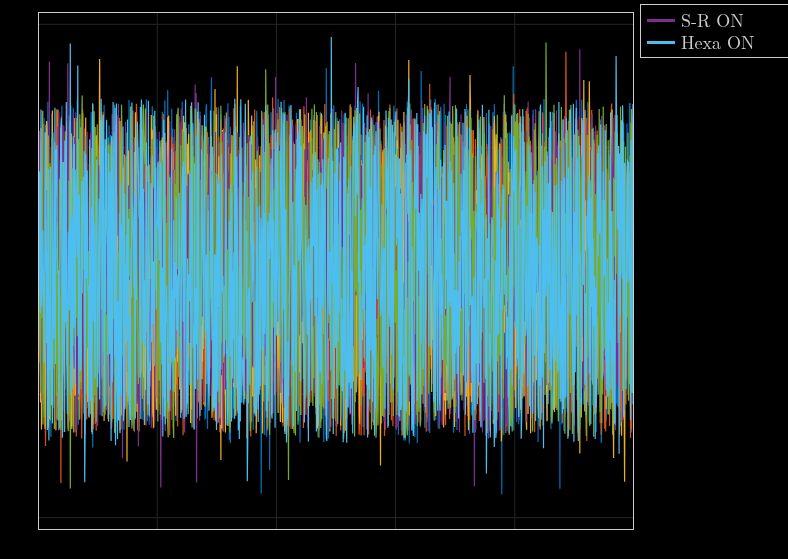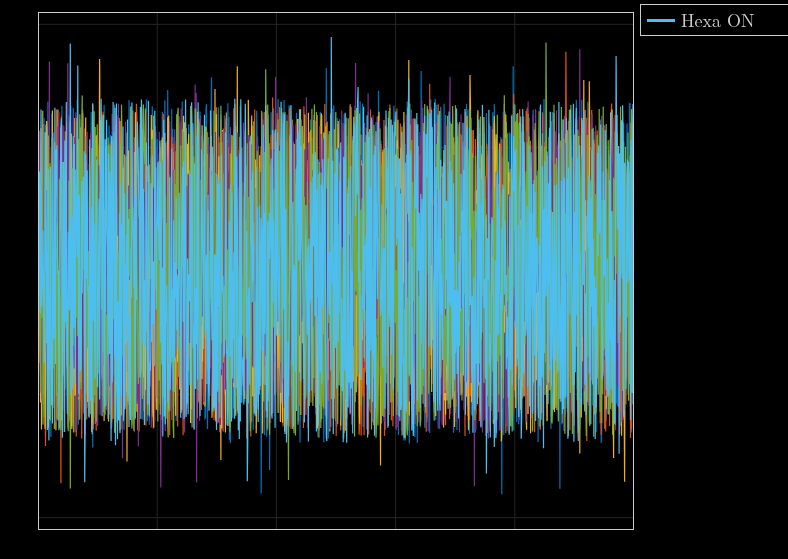--- a/index.html
+++ b/index.html
@@ -36,16 +36,20 @@
         <path d="M0.0 320.5L0.5 132.0L1.0 234.2L1.5 118.7L2.0 211.9L2.5 362.9L3.0 307.3L3.5 240.8L4.0 386.5L4.5 391.9L5.0 98.6L5.5 370.0L6.0 311.3L6.5 310.8L7.0 185.8L7.5 261.4L8.0 265.1L8.5 177.9L8.9 378.1L9.4 262.1L9.9 289.8L10.4 246.2L10.9 204.5L11.4 49.5L11.9 357.2L12.4 357.7L12.9 204.1L13.4 263.6L13.9 128.9L14.4 210.6L14.9 125.2L15.4 133.7L15.9 262.5L16.4 197.0L16.9 286.9L17.4 282.1L17.9 409.8L18.4 264.3L18.9 185.8L19.4 380.6L19.9 114.2L20.4 259.0L20.9 99.8L21.4 308.2L21.9 219.0L22.4 293.3L22.9 370.4L23.4 262.1L23.9 185.8L24.4 112.6L24.9 175.6L25.4 197.5L25.8 113.4L26.3 398.0L26.8 353.2L27.3 223.9L27.8 294.9L28.3 140.3L28.8 179.4L29.3 329.4L29.8 51.3L30.3 151.3L30.8 411.1L31.3 271.7L31.8 215.6L32.3 353.2L32.8 284.1L33.3 279.8L33.8 349.4L34.3 267.6L34.8 322.4L35.3 101.2L35.8 333.9L36.3 356.6L36.8 124.9L37.3 313.3L37.8 100.2L38.3 204.7L38.8 417.8L39.3 391.4L39.8 266.3L40.3 385.1L40.8 377.7L41.3 239.7L41.8 345.5L42.3 235.8L42.7 144.5L43.2 236.3L43.7 190.7L44.2 336.7L44.7 382.8L45.2 118.3L45.7 115.7L46.2 244.7L46.7 195.8L47.2 423.4L47.7 279.2L48.2 227.8L48.7 336.2L49.2 119.8L49.7 193.3L50.2 211.6L50.7 299.1L51.2 358.5L51.7 267.5L52.2 402.2L52.7 122.7L53.2 120.1L53.7 265.1L54.2 386.0L54.7 232.4L55.2 203.1L55.7 160.3L56.2 148.4L56.7 296.7L57.2 214.6L57.7 355.3L58.2 144.6L58.7 412.7L59.2 177.9L59.6 413.8L60.1 372.5L60.6 153.1L61.1 165.0L61.6 214.2L62.1 403.3L62.6 362.4L63.1 235.3L63.6 270.4L64.1 367.2L64.6 209.9L65.1 353.4L65.6 240.1L66.1 292.0L66.6 247.2L67.1 286.7L67.6 180.6L68.1 396.8L68.6 397.4L69.1 133.9L69.6 319.8L70.1 390.1L70.6 367.1L71.1 182.0L71.6 317.3L72.1 374.2L72.6 200.1L73.1 417.1L73.6 296.7L74.1 101.7L74.6 322.5L75.1 340.8L75.6 392.5L76.1 166.0L76.6 102.2L77.0 393.7L77.5 113.0L78.0 239.6L78.5 133.0L79.0 103.6L79.5 125.7L80.0 223.8L80.5 91.8L81.0 277.7L81.5 400.5L82.0 380.1L82.5 316.6L83.0 362.9L83.5 261.2L84.0 178.0L84.5 446.2L85.0 246.8L85.5 396.0L86.0 380.9L86.5 288.6L87.0 210.1L87.5 109.8L88.0 306.6L88.5 214.9L89.0 137.7L89.5 359.7L90.0 185.5L90.5 173.4L91.0 200.4L91.5 268.1L92.0 135.1L92.5 238.4L93.0 131.8L93.5 137.1L93.9 412.9L94.4 213.6L94.9 214.5L95.4 130.4L95.9 357.4L96.4 420.3L96.9 292.6L97.4 399.8L97.9 239.3L98.4 348.4L98.9 391.8L99.4 377.4L99.9 162.2L100.4 434.2L100.9 163.5L101.4 244.8L101.9 402.1L102.4 357.9L102.9 104.4L103.4 132.0L103.9 183.2L104.4 292.9L104.9 185.8L105.4 113.6L105.9 226.7L106.4 180.4L106.9 220.5L107.4 268.9L107.9 155.1L108.4 99.9L108.9 178.6L109.4 242.1L109.9 170.0L110.4 349.0L110.8 334.2L111.3 300.1L111.8 375.1L112.3 293.6L112.8 252.8L113.3 415.7L113.8 241.1L114.3 127.0L114.8 199.0L115.3 308.3L115.8 166.8L116.3 330.4L116.8 409.6L117.3 114.3L117.8 252.8L118.3 135.7L118.8 181.0L119.3 386.5L119.8 193.8L120.3 200.7L120.8 357.4L121.3 119.8L121.8 290.1L122.3 380.4L122.8 475.6L123.3 323.1L123.8 408.1L124.3 305.4L124.8 216.7L125.3 200.6L125.8 230.3L126.3 343.9L126.8 399.5L127.3 419.1L127.7 321.8L128.2 129.3L128.7 148.5L129.2 389.2L129.7 351.7L130.2 393.1L130.7 386.0L131.2 160.0L131.7 109.1L132.2 164.7L132.7 248.5L133.2 331.6L133.7 407.9L134.2 255.3L134.7 179.5L135.2 157.2L135.7 389.8L136.2 373.2L136.7 117.2L137.2 345.4L137.7 342.2L138.2 287.4L138.7 267.8L139.2 144.4L139.7 262.5L140.2 158.7L140.7 229.5L141.2 104.2L141.7 356.7L142.2 360.1L142.7 375.6L143.2 96.5L143.7 214.0L144.2 138.5L144.7 287.0L145.1 408.3L145.6 241.2L146.1 325.9L146.6 420.4L147.1 372.2L147.6 145.9L148.1 331.6L148.6 174.1L149.1 396.4L149.6 329.7L150.1 161.8L150.6 166.9L151.1 228.4L151.6 331.0L152.1 301.4L152.6 263.1L153.1 293.2L153.6 177.3L154.1 111.4L154.6 183.1L155.1 242.0L155.6 415.7L156.1 274.8L156.6 417.5L157.1 72.4L157.6 176.4L158.1 81.0L158.6 470.6L159.1 296.7L159.6 158.1L160.1 192.3L160.6 259.0L161.1 355.2L161.6 409.0L162.0 176.2L162.5 103.6L163.0 312.9L163.5 123.7L164.0 277.3L164.5 304.4L165.0 272.1L165.5 155.2L166.0 390.0L166.5 129.1L167.0 308.1L167.5 278.1L168.0 241.6L168.5 117.4L169.0 265.7L169.5 180.4L170.0 236.4L170.5 131.9L171.0 185.2L171.5 271.8L172.0 325.6L172.5 156.2L173.0 383.7L173.5 355.1L174.0 159.1L174.5 258.7L175.0 212.8L175.5 393.9L176.0 194.3L176.5 372.8L177.0 378.2L177.5 119.9L178.0 179.2L178.5 220.6L178.9 354.3L179.4 411.4L179.9 219.9L180.4 354.8L180.9 337.0L181.4 255.2L181.9 200.4L182.4 413.0L182.9 246.7L183.4 363.3L183.9 158.4L184.4 119.4L184.9 337.3L185.4 419.8L185.9 314.7L186.4 103.6L186.9 158.0L187.4 377.4L187.9 106.5L188.4 256.1L188.9 99.6L189.4 269.2L189.9 129.9L190.4 180.7L190.9 315.0L191.4 161.3L191.9 155.4L192.4 114.9L192.9 270.5L193.4 249.8L193.9 378.4L194.4 364.4L194.9 231.7L195.4 121.9L195.8 370.7L196.3 228.7L196.8 122.4L197.3 113.5L197.8 291.0L198.3 326.0L198.8 317.7L199.3 205.3L199.8 120.5L200.3 175.8L200.8 138.0L201.3 362.0L201.8 182.0L202.3 156.6L202.8 228.8L203.3 364.9L203.8 334.6L204.3 351.0L204.8 362.5L205.3 110.5L205.8 126.4L206.3 183.3L206.8 149.9L207.3 378.5L207.8 227.9L208.3 154.1L208.8 382.8L209.3 160.1L209.8 264.8L210.3 135.1L210.8 123.1L211.3 315.7L211.8 210.6L212.3 411.6L212.8 284.0L213.2 210.6L213.7 132.2L214.2 262.2L214.7 352.9L215.2 355.5L215.7 239.7L216.2 263.2L216.7 303.5L217.2 304.5L217.7 265.4L218.2 176.1L218.7 209.0L219.2 277.2L219.7 124.5L220.2 234.6L220.7 159.6L221.2 318.8L221.7 229.5L222.2 294.1L222.7 160.1L223.2 253.8L223.7 157.1L224.2 100.8L224.7 333.2L225.2 107.4L225.7 224.7L226.2 354.2L226.7 124.7L227.2 343.8L227.7 115.7L228.2 330.9L228.7 419.7L229.2 294.3L229.7 415.6L230.1 208.6L230.6 102.6L231.1 307.6L231.6 220.5L232.1 277.0L232.6 411.3L233.1 137.5L233.6 259.4L234.1 291.4L234.6 154.3L235.1 401.4L235.6 137.1L236.1 270.3L236.6 350.3L237.1 275.8L237.6 64.9L238.1 380.7L238.6 217.0L239.1 258.1L239.6 135.3L240.1 309.5L240.6 266.7L241.1 237.4L241.6 133.6L242.1 251.4L242.6 127.1L243.1 380.7L243.6 309.3L244.1 371.5L244.6 356.6L245.1 123.6L245.6 396.1L246.1 212.7L246.6 124.8L247.0 337.3L247.5 356.9L248.0 282.8L248.5 321.0L249.0 102.6L249.5 225.0L250.0 364.5L250.5 292.0L251.0 300.9L251.5 414.5L252.0 410.3L252.5 258.3L253.0 347.3L253.5 218.3L254.0 114.4L254.5 290.7L255.0 113.4L255.5 356.4L256.0 418.3L256.5 406.3L257.0 200.9L257.5 131.7L258.0 111.3L258.5 156.2L259.0 242.3L259.5 262.6L260.0 225.5L260.5 308.2L261.0 110.4L261.5 323.6L262.0 270.8L262.5 114.6L263.0 132.0L263.5 235.4L263.9 309.6L264.4 257.1L264.9 303.4L265.4 269.1L265.9 406.8L266.4 399.0L266.9 137.4L267.4 216.8L267.9 385.1L268.4 85.2L268.9 331.3L269.4 210.6L269.9 415.9L270.4 200.9L270.9 130.6L271.4 359.2L271.9 213.1L272.4 257.4L272.9 274.5L273.4 207.6L273.9 189.1L274.4 157.9L274.9 350.6L275.4 312.1L275.9 303.9L276.4 172.1L276.9 384.8L277.4 108.7L277.9 177.3L278.4 367.3L278.9 214.8L279.4 150.5L279.9 242.9L280.4 312.0L280.9 309.0L281.3 418.4L281.8 114.1L282.3 389.0L282.8 121.8L283.3 238.7L283.8 349.6L284.3 155.4L284.8 174.7L285.3 134.8L285.8 126.8L286.3 265.9L286.8 370.7L287.3 401.4L287.8 269.2L288.3 141.8L288.8 406.5L289.3 311.0L289.8 228.0L290.3 178.1L290.8 326.4L291.3 229.1L291.8 417.3L292.3 349.3L292.8 241.1L293.3 127.9L293.8 132.3L294.3 96.6L294.8 190.7L295.3 359.7L295.8 168.8L296.3 148.6L296.8 148.4L297.3 129.1L297.8 375.7L298.2 414.4L298.7 167.6L299.2 179.5L299.7 279.6L300.2 135.8L300.7 346.0L301.2 247.7L301.7 178.7L302.2 298.0L302.7 280.1L303.2 407.3L303.7 98.5L304.2 159.2L304.7 290.9L305.2 111.1L305.7 193.7L306.2 272.2L306.7 187.0L307.2 143.9L307.7 314.7L308.2 275.3L308.7 123.8L309.2 323.1L309.7 368.2L310.2 245.6L310.7 302.6L311.2 107.5L311.7 169.3L312.2 402.8L312.7 160.9L313.2 164.6L313.7 412.5L314.2 142.0L314.7 310.5L315.1 334.2L315.6 203.4L316.1 302.3L316.6 384.5L317.1 177.8L317.6 51.1L318.1 283.3L318.6 157.8L319.1 120.6L319.6 207.6L320.1 260.4L320.6 192.4L321.1 251.4L321.6 327.8L322.1 173.8L322.6 142.9L323.1 232.3L323.6 153.3L324.1 182.6L324.6 281.8L325.1 215.7L325.6 356.1L326.1 283.0L326.6 111.1L327.1 297.5L327.6 280.7L328.1 313.1L328.6 417.6L329.1 349.0L329.6 395.7L330.1 81.3L330.6 316.5L331.1 166.3L331.6 399.2L332.1 123.1L332.5 337.4L333.0 139.9L333.5 397.9L334.0 329.2L334.5 347.9L335.0 103.3L335.5 241.1L336.0 407.1L336.5 158.9L337.0 151.3L337.5 121.2L338.0 230.8L338.5 325.2L339.0 104.9L339.5 160.2L340.0 161.5L340.5 226.6L341.0 214.0L341.5 108.8L342.0 354.8L342.5 199.5L343.0 209.5L343.5 164.8L344.0 373.9L344.5 228.2L345.0 290.0L345.5 306.2L346.0 409.4L346.5 407.5L347.0 134.4L347.5 417.8L348.0 200.3L348.5 245.1L349.0 172.8L349.4 234.3L349.9 214.0L350.4 385.6L350.9 232.9L351.4 403.0L351.9 200.4L352.4 244.2L352.9 118.8L353.4 107.7L353.9 330.9L354.4 341.0L354.9 170.8L355.4 369.2L355.9 363.7L356.4 220.0L356.9 175.3L357.4 326.5L357.9 416.1L358.4 416.8L358.9 209.0L359.4 170.8L359.9 414.9L360.4 337.0L360.9 160.3L361.4 316.3L361.9 176.5L362.4 183.4L362.9 206.3L363.4 386.7L363.9 119.2L364.4 421.2L364.9 293.7L365.4 298.4L365.9 325.8L366.3 409.1L366.8 249.9L367.3 183.7L367.8 238.4L368.3 102.4L368.8 199.6L369.3 130.3L369.8 285.2L370.3 271.9L370.8 309.7L371.3 389.6L371.8 231.8L372.3 259.0L372.8 188.6L373.3 98.9L373.8 116.6L374.3 107.1L374.8 218.0L375.3 379.2L375.8 189.1L376.3 230.1L376.8 260.7L377.3 411.9L377.8 176.8L378.3 246.9L378.8 300.3L379.3 170.5L379.8 159.1L380.3 237.2L380.8 410.5L381.3 363.6L381.8 119.9L382.3 186.5L382.8 377.9L383.2 241.7L383.7 87.7L384.2 281.3L384.7 105.0L385.2 179.9L385.7 354.1L386.2 399.3L386.7 371.2L387.2 330.3L387.7 325.6L388.2 121.4L388.7 135.5L389.2 173.3L389.7 300.3L390.2 419.3L390.7 105.4L391.2 240.7L391.7 357.4L392.2 112.6L392.7 142.7L393.2 129.9L393.7 142.3L394.2 253.2L394.7 204.0L395.2 192.7L395.7 285.4L396.2 350.0L396.7 121.6L397.2 272.5L397.7 381.4L398.2 108.0L398.7 177.3L399.2 375.8L399.7 367.7L400.2 170.4L400.6 191.5L401.1 345.3L401.6 416.9L402.1 235.8L402.6 382.2L403.1 165.3L403.6 320.3L404.1 410.9L404.6 413.0L405.1 245.0L405.6 316.8L406.1 263.0L406.6 211.5L407.1 381.0L407.6 110.5L408.1 132.9L408.6 279.0L409.1 325.7L409.6 309.4L410.1 146.2L410.6 189.3L411.1 336.5L411.6 99.9L412.1 64.7L412.6 401.8L413.1 273.6L413.6 151.9L414.1 160.5L414.6 98.0L415.1 209.4L415.6 242.9L416.1 142.9L416.6 379.3L417.1 208.0L417.5 185.2L418.0 409.7L418.5 138.4L419.0 387.6L419.5 110.5L420.0 175.6L420.5 234.8L421.0 372.7L421.5 420.5L422.0 175.5L422.5 340.1L423.0 102.3L423.5 331.4L424.0 207.5L424.5 321.1L425.0 129.6L425.5 304.5L426.0 398.2L426.5 300.3L427.0 110.3L427.5 224.8L428.0 332.8L428.5 370.2L429.0 363.9L429.5 163.4L430.0 280.2L430.5 287.5L431.0 321.3L431.5 142.5L432.0 281.8L432.5 123.7L433.0 370.8L433.5 206.4L434.0 359.2L434.4 244.2L434.9 265.4L435.4 145.8L435.9 214.0L436.4 474.2L436.9 179.2L437.4 371.3L437.9 417.8L438.4 212.9L438.9 311.0L439.4 210.2L439.9 243.1L440.4 205.6L440.9 320.8L441.4 370.0L441.9 363.6L442.4 339.3L442.9 383.4L443.4 414.1L443.9 284.1L444.4 420.6L444.9 366.1L445.4 218.1L445.9 226.7L446.4 217.3L446.9 408.1L447.4 198.4L447.9 316.1L448.4 164.7L448.9 177.0L449.4 380.6L449.9 395.9L450.4 426.6L450.9 261.0L451.3 150.3L451.8 407.8L452.3 373.1L452.8 114.1L453.3 181.4L453.8 240.9L454.3 244.4L454.8 162.1L455.3 137.1L455.8 407.4L456.3 357.6L456.8 213.7L457.3 398.9L457.8 402.4L458.3 159.8L458.8 420.9L459.3 168.7L459.8 130.4L460.3 250.9L460.8 225.5L461.3 418.8L461.8 306.7L462.3 194.9L462.8 378.3L463.3 309.8L463.8 395.8L464.3 218.8L464.8 216.4L465.3 99.7L465.8 275.1L466.3 286.2L466.8 293.2L467.3 126.3L467.8 411.8L468.3 126.7L468.7 265.9L469.2 419.2L469.7 229.3L470.2 222.7L470.7 182.6L471.2 292.8L471.7 197.7L472.2 170.3L472.7 282.7L473.2 197.3L473.7 159.3L474.2 276.3L474.7 289.5L475.2 293.3L475.7 401.2L476.2 204.1L476.7 147.1L477.2 309.1L477.7 265.9L478.2 204.5L478.7 248.8L479.2 353.9L479.7 160.7L480.2 372.2L480.7 179.4L481.2 408.5L481.7 126.5L482.2 207.5L482.7 206.1L483.2 120.8L483.7 179.0L484.2 111.5L484.7 305.1L485.2 209.9L485.6 139.6L486.1 256.0L486.6 309.4L487.1 267.3L487.6 260.7L488.1 409.9L488.6 197.5L489.1 119.6L489.6 365.3L490.1 89.5L490.6 194.5L491.1 105.6L491.6 205.0L492.1 397.2L492.6 238.0L493.1 341.6L493.6 406.3L494.1 132.6L494.6 290.4L495.1 102.6L495.6 270.6L496.1 175.1L496.6 339.9L497.1 204.2L497.6 97.0L498.1 139.2L498.6 281.0L499.1 169.7L499.6 265.9L500.1 279.5L500.6 179.1L501.1 177.6L501.6 272.6L502.1 173.3L502.5 187.4L503.0 222.1L503.5 343.5L504.0 148.7L504.5 119.8L505.0 391.6L505.5 103.4L506.0 251.7L506.5 304.6L507.0 314.4L507.5 151.7L508.0 331.9L508.5 139.2L509.0 373.0L509.5 362.2L510.0 271.0L510.5 205.4L511.0 132.2L511.5 117.1L512.0 353.2L512.5 132.7L513.0 164.6L513.5 147.6L514.0 150.7L514.5 347.3L515.0 111.3L515.5 121.7L516.0 155.9L516.5 219.5L517.0 142.0L517.5 119.5L518.0 300.7L518.5 98.5L519.0 277.3L519.4 133.4L519.9 245.2L520.4 395.9L520.9 179.6L521.4 200.1L521.9 136.0L522.4 323.1L522.9 388.7L523.4 186.2L523.9 202.7L524.4 190.3L524.9 118.3L525.4 204.4L525.9 172.9L526.4 103.8L526.9 404.4L527.4 359.2L527.9 130.9L528.4 270.1L528.9 233.5L529.4 145.3L529.9 217.4L530.4 303.9L530.9 301.1L531.4 105.8L531.9 145.0L532.4 142.6L532.9 401.3L533.4 213.7L533.9 159.4L534.4 290.5L534.9 215.0L535.4 186.5L535.9 189.3L536.4 413.5L536.8 240.1L537.3 106.5L537.8 114.8L538.3 193.6L538.8 259.5L539.3 369.2L539.8 179.7L540.3 162.1L540.8 230.8L541.3 308.9L541.8 37.2L542.3 341.4L542.8 386.0L543.3 146.4L543.8 176.8L544.3 230.2L544.8 120.4L545.3 234.8L545.8 379.5L546.3 303.8L546.8 238.4L547.3 376.3L547.8 329.7L548.3 265.8L548.8 239.4L549.3 113.1L549.8 320.2L550.3 393.5L550.8 176.7L551.3 252.6L551.8 207.8L552.3 351.6L552.8 137.6L553.3 368.4L553.7 104.1L554.2 102.1L554.7 354.5L555.2 351.6L555.7 395.2L556.2 305.7L556.7 319.3L557.2 150.7L557.7 113.6L558.2 260.9L558.7 156.5L559.2 305.2L559.7 172.9L560.2 217.9L560.7 347.3L561.2 342.3L561.7 395.7L562.2 253.8L562.7 132.3L563.2 246.5L563.7 103.7L564.2 266.9L564.7 125.0L565.2 118.1L565.7 314.7L566.2 113.0L566.7 348.0L567.2 300.1L567.7 384.0L568.2 211.0L568.7 201.5L569.2 344.4L569.7 161.0L570.2 335.8L570.6 365.6L571.1 400.1L571.6 171.9L572.1 182.6L572.6 123.4L573.1 139.6L573.6 153.3L574.1 399.1L574.6 199.4L575.1 106.0L575.6 171.6L576.1 178.5L576.6 367.8L577.1 272.6L577.6 418.3L578.1 204.4L578.6 296.1L579.1 373.4L579.6 334.4L580.1 203.2L580.6 368.9L581.1 375.1L581.6 319.4L582.1 220.2L582.6 211.7L583.1 115.3L583.6 163.3L584.1 410.7L584.6 125.0L585.1 386.0L585.6 389.7L586.1 321.8L586.6 219.0L587.1 251.2L587.5 321.1L588.0 270.5L588.5 178.6L589.0 368.8L589.5 358.2L590.0 259.6L590.5 311.0L591.0 268.1L591.5 330.5L592.0 338.1L592.5 293.5L593.0 328.1L593.5 106.2L594.0 127.2L594.5 180.0L595.0 316.8L595.5 182.0L596.0 117.8" stroke="#7e2f8e" fill="none" stroke-width="1.2"></path>
         <path d="M0.0 415.6L0.5 354.8L1.0 299.5L1.5 175.6L2.0 171.8L2.5 380.6L3.0 315.3L3.5 156.3L4.0 306.0L4.5 98.9L5.0 412.5L5.5 318.5L6.0 302.4L6.5 404.9L7.0 288.8L7.5 245.9L8.0 208.6L8.5 266.0L8.9 328.0L9.4 241.1L9.9 204.5L10.4 123.6L10.9 404.0L11.4 188.0L11.9 151.3L12.4 408.6L12.9 341.6L13.4 237.5L13.9 125.7L14.4 204.3L14.9 356.2L15.4 298.8L15.9 261.3L16.4 417.1L16.9 130.3L17.4 347.5L17.9 235.0L18.4 384.0L18.9 217.9L19.4 210.5L19.9 408.5L20.4 330.9L20.9 408.4L21.4 167.6L21.9 265.9L22.4 286.5L22.9 417.8L23.4 359.1L23.9 184.6L24.4 149.9L24.9 223.3L25.4 339.4L25.8 166.4L26.3 240.4L26.8 377.5L27.3 119.2L27.8 224.3L28.3 316.4L28.8 288.5L29.3 348.7L29.8 413.7L30.3 419.2L30.8 168.8L31.3 298.6L31.8 171.1L32.3 476.5L32.8 349.2L33.3 315.8L33.8 317.4L34.3 156.2L34.8 265.7L35.3 333.9L35.8 181.3L36.3 155.6L36.8 303.0L37.3 338.5L37.8 238.9L38.3 305.7L38.8 109.7L39.3 324.2L39.8 272.7L40.3 135.7L40.8 127.1L41.3 407.8L41.8 102.3L42.3 163.8L42.7 115.6L43.2 376.9L43.7 113.8L44.2 83.4L44.7 223.7L45.2 257.8L45.7 178.0L46.2 240.8L46.7 322.8L47.2 200.5L47.7 124.2L48.2 382.2L48.7 245.9L49.2 293.1L49.7 334.2L50.2 261.4L50.7 239.1L51.2 339.0L51.7 350.8L52.2 402.0L52.7 331.3L53.2 185.8L53.7 136.0L54.2 254.6L54.7 92.3L55.2 128.0L55.7 405.7L56.2 99.2L56.7 383.1L57.2 115.1L57.7 260.5L58.2 410.0L58.7 388.5L59.2 112.2L59.6 161.3L60.1 361.4L60.6 331.0L61.1 272.9L61.6 189.5L62.1 169.8L62.6 139.6L63.1 251.4L63.6 297.0L64.1 228.4L64.6 109.1L65.1 339.7L65.6 201.3L66.1 388.6L66.6 197.2L67.1 402.7L67.6 265.2L68.1 393.7L68.6 306.7L69.1 302.4L69.6 343.1L70.1 125.4L70.6 211.9L71.1 132.4L71.6 283.4L72.1 331.3L72.6 134.1L73.1 265.4L73.6 410.3L74.1 145.1L74.6 290.2L75.1 203.9L75.6 306.7L76.1 120.6L76.6 420.8L77.0 262.2L77.5 260.7L78.0 381.3L78.5 302.5L79.0 376.3L79.5 342.1L80.0 257.3L80.5 240.4L81.0 401.7L81.5 129.3L82.0 418.8L82.5 197.2L83.0 222.8L83.5 92.4L84.0 123.0L84.5 243.5L85.0 344.6L85.5 271.7L86.0 311.3L86.5 315.8L87.0 282.9L87.5 277.0L88.0 144.4L88.5 289.2L89.0 120.5L89.5 272.3L90.0 392.4L90.5 365.0L91.0 197.1L91.5 262.4L92.0 263.4L92.5 94.5L93.0 275.3L93.5 365.0L93.9 416.4L94.4 402.4L94.9 195.2L95.4 390.1L95.9 418.7L96.4 220.2L96.9 340.1L97.4 406.1L97.9 375.4L98.4 144.7L98.9 236.5L99.4 277.6L99.9 357.4L100.4 372.1L100.9 320.0L101.4 188.7L101.9 311.4L102.4 288.3L102.9 157.2L103.4 139.6L103.9 117.3L104.4 387.0L104.9 170.2L105.4 92.5L105.9 127.0L106.4 140.5L106.9 151.9L107.4 96.4L107.9 173.4L108.4 211.3L108.9 277.8L109.4 392.0L109.9 403.1L110.4 281.6L110.8 250.0L111.3 152.5L111.8 243.0L112.3 215.8L112.8 267.0L113.3 229.5L113.8 197.8L114.3 196.4L114.8 126.5L115.3 175.7L115.8 103.4L116.3 167.9L116.8 152.2L117.3 277.2L117.8 212.0L118.3 265.5L118.8 255.5L119.3 211.8L119.8 409.6L120.3 217.5L120.8 149.3L121.3 368.4L121.8 252.6L122.3 402.8L122.8 379.9L123.3 128.0L123.8 157.0L124.3 204.9L124.8 151.3L125.3 147.5L125.8 385.7L126.3 369.7L126.8 328.2L127.3 263.1L127.7 183.5L128.2 310.8L128.7 211.1L129.2 390.6L129.7 412.3L130.2 425.4L130.7 162.2L131.2 399.6L131.7 296.4L132.2 364.3L132.7 352.0L133.2 301.1L133.7 350.7L134.2 299.4L134.7 323.4L135.2 414.5L135.7 425.9L136.2 157.6L136.7 379.9L137.2 172.2L137.7 247.4L138.2 176.6L138.7 102.2L139.2 257.3L139.7 101.2L140.2 95.8L140.7 364.8L141.2 359.7L141.7 324.6L142.2 341.4L142.7 133.3L143.2 265.6L143.7 273.7L144.2 169.4L144.7 116.9L145.1 254.9L145.6 119.9L146.1 150.1L146.6 194.1L147.1 136.7L147.6 110.3L148.1 269.3L148.6 339.9L149.1 275.7L149.6 310.5L150.1 358.1L150.6 357.8L151.1 249.4L151.6 158.2L152.1 165.3L152.6 93.9L153.1 169.0L153.6 176.6L154.1 415.5L154.6 133.6L155.1 300.5L155.6 144.4L156.1 156.3L156.6 296.7L157.1 331.2L157.6 96.3L158.1 122.9L158.6 291.4L159.1 290.6L159.6 128.2L160.1 378.4L160.6 180.7L161.1 110.2L161.6 350.0L162.0 282.0L162.5 324.0L163.0 167.6L163.5 312.7L164.0 113.1L164.5 123.4L165.0 132.5L165.5 261.4L166.0 326.2L166.5 271.9L167.0 140.9L167.5 185.3L168.0 114.3L168.5 116.3L169.0 269.4L169.5 357.0L170.0 312.0L170.5 198.7L171.0 325.5L171.5 341.6L172.0 239.3L172.5 248.1L173.0 287.0L173.5 164.2L174.0 227.6L174.5 338.2L175.0 385.2L175.5 283.9L176.0 98.8L176.5 179.5L177.0 160.8L177.5 371.1L178.0 307.3L178.5 234.4L178.9 182.6L179.4 245.6L179.9 377.6L180.4 297.0L180.9 390.3L181.4 289.7L181.9 339.5L182.4 230.5L182.9 93.8L183.4 331.3L183.9 130.1L184.4 182.3L184.9 300.2L185.4 350.6L185.9 316.5L186.4 273.5L186.9 316.1L187.4 327.9L187.9 113.8L188.4 100.7L188.9 368.3L189.4 237.2L189.9 414.1L190.4 396.6L190.9 176.7L191.4 187.4L191.9 420.4L192.4 141.6L192.9 191.4L193.4 374.3L193.9 298.9L194.4 195.1L194.9 123.9L195.4 173.3L195.8 118.9L196.3 365.2L196.8 141.7L197.3 397.6L197.8 114.6L198.3 314.6L198.8 364.6L199.3 336.3L199.8 254.3L200.3 278.4L200.8 339.6L201.3 306.4L201.8 124.8L202.3 250.3L202.8 172.5L203.3 325.9L203.8 136.0L204.3 323.4L204.8 296.9L205.3 275.7L205.8 357.0L206.3 170.2L206.8 215.2L207.3 208.0L207.8 336.6L208.3 347.2L208.8 238.3L209.3 131.3L209.8 246.1L210.3 391.6L210.8 184.9L211.3 276.3L211.8 322.3L212.3 419.2L212.8 408.7L213.2 168.0L213.7 290.7L214.2 185.7L214.7 119.6L215.2 192.2L215.7 109.2L216.2 307.2L216.7 382.1L217.2 289.6L217.7 354.9L218.2 272.8L218.7 381.9L219.2 138.7L219.7 242.6L220.2 294.6L220.7 381.9L221.2 156.0L221.7 318.1L222.2 284.9L222.7 296.0L223.2 295.6L223.7 98.7L224.2 321.6L224.7 254.0L225.2 336.1L225.7 389.6L226.2 255.0L226.7 140.1L227.2 315.7L227.7 57.2L228.2 116.3L228.7 106.4L229.2 416.7L229.7 92.5L230.1 118.5L230.6 142.4L231.1 239.6L231.6 423.0L232.1 338.2L232.6 281.6L233.1 199.4L233.6 400.9L234.1 341.0L234.6 156.4L235.1 286.5L235.6 315.5L236.1 177.3L236.6 341.9L237.1 139.8L237.6 276.6L238.1 130.4L238.6 316.1L239.1 209.4L239.6 177.2L240.1 107.2L240.6 257.3L241.1 215.4L241.6 138.8L242.1 350.7L242.6 304.4L243.1 268.5L243.6 96.0L244.1 118.7L244.6 299.1L245.1 293.2L245.6 199.8L246.1 366.3L246.6 346.4L247.0 100.0L247.5 360.9L248.0 370.1L248.5 179.8L249.0 108.7L249.5 275.5L250.0 369.3L250.5 467.9L251.0 267.8L251.5 159.8L252.0 206.5L252.5 251.7L253.0 268.0L253.5 352.4L254.0 387.1L254.5 417.0L255.0 278.0L255.5 253.5L256.0 421.3L256.5 132.1L257.0 312.6L257.5 423.4L258.0 171.2L258.5 220.4L259.0 153.0L259.5 179.6L260.0 412.8L260.5 307.5L261.0 252.9L261.5 112.9L262.0 209.1L262.5 403.0L263.0 107.5L263.5 220.7L263.9 133.2L264.4 113.9L264.9 124.0L265.4 366.9L265.9 270.7L266.4 185.1L266.9 284.7L267.4 386.8L267.9 381.1L268.4 328.3L268.9 298.3L269.4 170.1L269.9 207.0L270.4 385.5L270.9 233.0L271.4 394.0L271.9 264.4L272.4 128.8L272.9 291.1L273.4 216.1L273.9 96.8L274.4 381.4L274.9 393.9L275.4 314.3L275.9 366.0L276.4 92.6L276.9 249.1L277.4 202.1L277.9 393.0L278.4 99.9L278.9 236.2L279.4 219.7L279.9 207.1L280.4 162.3L280.9 425.8L281.3 150.0L281.8 392.8L282.3 332.5L282.8 415.9L283.3 160.7L283.8 406.9L284.3 296.1L284.8 322.4L285.3 385.2L285.8 396.6L286.3 366.3L286.8 238.6L287.3 145.5L287.8 145.2L288.3 110.9L288.8 176.4L289.3 174.2L289.8 177.6L290.3 310.9L290.8 155.1L291.3 119.1L291.8 328.6L292.3 203.6L292.8 101.3L293.3 387.1L293.8 135.3L294.3 406.4L294.8 230.6L295.3 277.9L295.8 382.8L296.3 117.3L296.8 234.4L297.3 121.8L297.8 100.1L298.2 332.1L298.7 291.3L299.2 377.6L299.7 411.9L300.2 332.8L300.7 211.8L301.2 373.6L301.7 150.8L302.2 191.3L302.7 407.1L303.2 383.1L303.7 338.6L304.2 235.2L304.7 321.8L305.2 323.6L305.7 426.5L306.2 155.2L306.7 366.8L307.2 112.4L307.7 386.9L308.2 105.6L308.7 310.0L309.2 337.4L309.7 266.4L310.2 106.2L310.7 161.0L311.2 221.9L311.7 222.3L312.2 93.8L312.7 196.9L313.2 266.4L313.7 369.7L314.2 288.4L314.7 128.3L315.1 172.2L315.6 104.8L316.1 197.0L316.6 424.6L317.1 98.2L317.6 258.4L318.1 279.6L318.6 96.1L319.1 220.7L319.6 364.6L320.1 239.4L320.6 326.0L321.1 270.7L321.6 101.5L322.1 312.4L322.6 197.9L323.1 393.6L323.6 207.7L324.1 186.2L324.6 285.1L325.1 309.4L325.6 191.1L326.1 247.3L326.6 349.5L327.1 129.9L327.6 210.1L328.1 123.0L328.6 205.5L329.1 148.4L329.6 417.7L330.1 222.0L330.6 395.6L331.1 272.8L331.6 116.9L332.1 234.4L332.5 328.9L333.0 109.2L333.5 417.5L334.0 295.2L334.5 256.6L335.0 365.5L335.5 330.5L336.0 112.7L336.5 374.9L337.0 209.3L337.5 389.5L338.0 425.8L338.5 410.6L339.0 307.1L339.5 380.3L340.0 413.6L340.5 359.1L341.0 140.4L341.5 236.6L342.0 116.5L342.5 363.3L343.0 331.9L343.5 411.4L344.0 152.1L344.5 404.0L345.0 254.8L345.5 382.7L346.0 405.1L346.5 136.3L347.0 317.5L347.5 324.8L348.0 371.3L348.5 215.3L349.0 201.8L349.4 242.5L349.9 154.0L350.4 413.9L350.9 99.2L351.4 259.4L351.9 95.8L352.4 234.8L352.9 248.9L353.4 380.7L353.9 390.2L354.4 341.6L354.9 119.9L355.4 403.9L355.9 336.7L356.4 109.7L356.9 254.7L357.4 310.9L357.9 258.5L358.4 356.7L358.9 403.0L359.4 136.7L359.9 380.1L360.4 181.4L360.9 318.1L361.4 319.5L361.9 355.1L362.4 322.4L362.9 195.8L363.4 185.5L363.9 114.6L364.4 290.6L364.9 422.8L365.4 270.4L365.9 359.0L366.3 344.9L366.8 296.7L367.3 426.2L367.8 345.7L368.3 259.2L368.8 415.7L369.3 423.4L369.8 352.1L370.3 250.0L370.8 350.6L371.3 364.5L371.8 91.4L372.3 372.6L372.8 321.5L373.3 238.0L373.8 127.9L374.3 400.2L374.8 169.9L375.3 289.6L375.8 250.9L376.3 184.7L376.8 322.1L377.3 198.7L377.8 176.6L378.3 164.6L378.8 384.4L379.3 414.3L379.8 229.2L380.3 342.1L380.8 399.7L381.3 283.4L381.8 322.6L382.3 413.6L382.8 407.3L383.2 351.0L383.7 264.5L384.2 382.2L384.7 315.9L385.2 110.9L385.7 373.9L386.2 311.0L386.7 92.0L387.2 264.5L387.7 400.8L388.2 222.4L388.7 262.1L389.2 93.7L389.7 101.8L390.2 144.8L390.7 381.8L391.2 348.5L391.7 131.1L392.2 306.2L392.7 167.1L393.2 242.9L393.7 225.8L394.2 131.9L394.7 269.6L395.2 300.6L395.7 389.9L396.2 408.8L396.7 347.1L397.2 315.2L397.7 380.1L398.2 229.1L398.7 132.0L399.2 140.9L399.7 176.9L400.2 118.8L400.6 143.4L401.1 294.8L401.6 99.0L402.1 280.7L402.6 366.0L403.1 357.8L403.6 226.6L404.1 327.0L404.6 249.1L405.1 205.2L405.6 137.9L406.1 164.2L406.6 362.2L407.1 378.4L407.6 303.5L408.1 354.2L408.6 340.0L409.1 255.2L409.6 103.8L410.1 273.6L410.6 160.5L411.1 391.8L411.6 187.4L412.1 110.3L412.6 395.8L413.1 315.6L413.6 111.7L414.1 323.3L414.6 94.1L415.1 154.6L415.6 323.5L416.1 241.6L416.6 343.3L417.1 400.8L417.5 93.2L418.0 166.5L418.5 97.7L419.0 143.5L419.5 124.2L420.0 264.2L420.5 371.2L421.0 144.9L421.5 110.1L422.0 277.3L422.5 357.1L423.0 360.7L423.5 296.0L424.0 388.6L424.5 237.8L425.0 290.3L425.5 334.5L426.0 219.9L426.5 282.0L427.0 145.1L427.5 135.2L428.0 324.4L428.5 257.1L429.0 150.7L429.5 355.9L430.0 137.4L430.5 162.4L431.0 331.5L431.5 190.5L432.0 97.8L432.5 270.5L433.0 106.1L433.5 167.3L434.0 227.6L434.4 141.2L434.9 378.6L435.4 229.5L435.9 198.8L436.4 297.8L436.9 408.0L437.4 143.9L437.9 218.9L438.4 193.3L438.9 192.9L439.4 223.5L439.9 385.6L440.4 180.0L440.9 319.1L441.4 351.5L441.9 188.0L442.4 104.5L442.9 275.6L443.4 327.2L443.9 167.4L444.4 229.4L444.9 273.5L445.4 189.7L445.9 370.9L446.4 121.5L446.9 191.7L447.4 186.4L447.9 292.5L448.4 202.6L448.9 346.2L449.4 384.0L449.9 303.7L450.4 260.2L450.9 394.5L451.3 259.1L451.8 211.6L452.3 285.6L452.8 399.0L453.3 280.9L453.8 311.2L454.3 284.4L454.8 359.5L455.3 117.2L455.8 237.4L456.3 401.9L456.8 228.4L457.3 175.5L457.8 311.2L458.3 356.1L458.8 408.2L459.3 102.7L459.8 349.3L460.3 191.9L460.8 382.4L461.3 283.8L461.8 297.5L462.3 343.3L462.8 177.8L463.3 300.3L463.8 340.4L464.3 333.1L464.8 295.0L465.3 386.5L465.8 150.9L466.3 83.2L466.8 181.4L467.3 299.7L467.8 171.6L468.3 110.0L468.7 143.3L469.2 121.3L469.7 289.6L470.2 254.7L470.7 259.9L471.2 423.1L471.7 384.5L472.2 157.0L472.7 414.1L473.2 303.5L473.7 339.5L474.2 419.4L474.7 394.3L475.2 154.2L475.7 275.3L476.2 91.7L476.7 218.5L477.2 113.5L477.7 109.4L478.2 313.0L478.7 102.1L479.2 343.6L479.7 100.9L480.2 384.7L480.7 405.1L481.2 112.1L481.7 367.1L482.2 365.1L482.7 216.0L483.2 376.3L483.7 380.2L484.2 119.6L484.7 276.0L485.2 139.0L485.6 119.2L486.1 195.4L486.6 179.4L487.1 332.0L487.6 195.5L488.1 159.4L488.6 249.3L489.1 130.6L489.6 279.7L490.1 101.8L490.6 373.6L491.1 124.4L491.6 190.9L492.1 273.9L492.6 161.1L493.1 266.7L493.6 294.7L494.1 201.2L494.6 419.6L495.1 319.9L495.6 202.7L496.1 292.6L496.6 250.8L497.1 111.0L497.6 134.2L498.1 240.5L498.6 163.4L499.1 270.8L499.6 245.3L500.1 252.1L500.6 133.4L501.1 99.3L501.6 271.0L502.1 414.5L502.5 326.1L503.0 275.4L503.5 154.4L504.0 206.6L504.5 121.1L505.0 345.1L505.5 317.9L506.0 170.7L506.5 134.6L507.0 382.7L507.5 237.3L508.0 30.5L508.5 114.7L509.0 348.7L509.5 369.0L510.0 319.6L510.5 203.5L511.0 245.2L511.5 283.1L512.0 321.6L512.5 322.8L513.0 206.2L513.5 409.0L514.0 411.4L514.5 399.4L515.0 358.8L515.5 247.5L516.0 92.7L516.5 324.3L517.0 152.3L517.5 390.0L518.0 395.9L518.5 145.7L519.0 161.1L519.4 185.6L519.9 385.6L520.4 409.4L520.9 175.9L521.4 250.8L521.9 358.3L522.4 297.1L522.9 293.4L523.4 95.0L523.9 320.8L524.4 273.0L524.9 307.6L525.4 252.5L525.9 126.6L526.4 180.2L526.9 421.8L527.4 201.2L527.9 260.8L528.4 168.1L528.9 263.0L529.4 118.3L529.9 257.0L530.4 423.9L530.9 222.6L531.4 97.8L531.9 111.7L532.4 381.1L532.9 93.1L533.4 187.3L533.9 335.8L534.4 422.1L534.9 367.5L535.4 234.8L535.9 308.7L536.4 372.9L536.8 162.8L537.3 218.8L537.8 300.1L538.3 158.3L538.8 154.7L539.3 388.5L539.8 117.8L540.3 267.0L540.8 123.9L541.3 210.4L541.8 416.9L542.3 352.0L542.8 171.6L543.3 143.7L543.8 298.6L544.3 325.2L544.8 236.2L545.3 209.2L545.8 255.6L546.3 257.3L546.8 260.8L547.3 381.8L547.8 399.5L548.3 424.1L548.8 339.3L549.3 123.0L549.8 344.8L550.3 158.2L550.8 170.3L551.3 409.0L551.8 414.1L552.3 201.4L552.8 168.0L553.3 202.6L553.7 138.0L554.2 172.9L554.7 203.3L555.2 115.8L555.7 424.7L556.2 208.9L556.7 337.3L557.2 182.1L557.7 341.0L558.2 401.2L558.7 191.2L559.2 123.1L559.7 246.1L560.2 382.4L560.7 308.8L561.2 97.0L561.7 207.8L562.2 400.0L562.7 142.9L563.2 252.6L563.7 410.9L564.2 188.3L564.7 382.1L565.2 94.6L565.7 202.4L566.2 336.4L566.7 224.4L567.2 343.7L567.7 135.4L568.2 111.9L568.7 332.8L569.2 246.5L569.7 301.3L570.2 128.3L570.6 402.4L571.1 400.7L571.6 318.6L572.1 127.3L572.6 397.0L573.1 358.7L573.6 307.6L574.1 262.1L574.6 422.7L575.1 404.0L575.6 165.8L576.1 179.5L576.6 244.6L577.1 119.4L577.6 165.5L578.1 261.8L578.6 125.4L579.1 121.4L579.6 187.3L580.1 331.0L580.6 300.0L581.1 251.3L581.6 275.2L582.1 178.0L582.6 94.6L583.1 261.1L583.6 164.3L584.1 237.8L584.6 379.0L585.1 310.8L585.6 129.4L586.1 399.1L586.6 295.4L587.1 270.6L587.5 134.7L588.0 302.4L588.5 339.4L589.0 176.3L589.5 305.6L590.0 120.5L590.5 388.7L591.0 160.4L591.5 371.9L592.0 143.4L592.5 394.6L593.0 194.8L593.5 97.1L594.0 175.4L594.5 381.0L595.0 315.4L595.5 357.5L596.0 419.7" stroke="#77ac30" fill="none" stroke-width="1.2"></path>
         <path d="M0.0 427.5L0.5 324.6L1.0 172.4L1.5 159.6L2.0 268.1L2.5 301.2L3.0 97.4L3.5 294.1L4.0 280.8L4.5 272.5L5.0 218.2L5.5 269.6L6.0 351.3L6.5 349.0L7.0 120.3L7.5 259.3L8.0 112.7L8.5 331.2L8.9 240.1L9.4 418.1L9.9 197.3L10.4 157.0L10.9 428.6L11.4 282.3L11.9 357.6L12.4 154.9L12.9 221.2L13.4 393.2L13.9 329.4L14.4 411.6L14.9 120.4L15.4 273.5L15.9 327.3L16.4 291.1L16.9 95.8L17.4 352.1L17.9 137.6L18.4 177.2L18.9 133.3L19.4 243.0L19.9 261.4L20.4 258.5L20.9 418.2L21.4 281.8L21.9 273.9L22.4 155.7L22.9 115.1L23.4 106.2L23.9 269.4L24.4 425.8L24.9 269.6L25.4 150.0L25.8 213.7L26.3 419.9L26.8 128.6L27.3 180.0L27.8 309.8L28.3 89.9L28.8 344.0L29.3 401.7L29.8 306.5L30.3 219.7L30.8 285.1L31.3 298.1L31.8 167.6L32.3 31.6L32.8 383.3L33.3 372.4L33.8 204.4L34.3 376.8L34.8 307.4L35.3 124.3L35.8 315.8L36.3 131.9L36.8 220.9L37.3 371.5L37.8 157.4L38.3 201.4L38.8 218.9L39.3 245.0L39.8 53.5L40.3 280.2L40.8 382.2L41.3 182.4L41.8 230.4L42.3 359.0L42.7 357.2L43.2 345.6L43.7 169.0L44.2 281.6L44.7 234.6L45.2 164.7L45.7 206.6L46.2 139.2L46.7 470.3L47.2 409.3L47.7 142.3L48.2 179.0L48.7 266.6L49.2 158.6L49.7 279.2L50.2 273.9L50.7 403.6L51.2 405.5L51.7 127.2L52.2 174.4L52.7 388.9L53.2 378.9L53.7 195.1L54.2 422.3L54.7 91.2L55.2 142.3L55.7 309.2L56.2 211.3L56.7 321.0L57.2 366.5L57.7 222.7L58.2 170.5L58.7 147.4L59.2 354.3L59.6 375.3L60.1 291.3L60.6 238.1L61.1 186.8L61.6 387.4L62.1 250.8L62.6 133.3L63.1 86.7L63.6 122.4L64.1 404.2L64.6 161.0L65.1 104.1L65.6 209.4L66.1 337.6L66.6 394.8L67.1 127.3L67.6 299.7L68.1 162.4L68.6 107.8L69.1 215.6L69.6 236.8L70.1 406.9L70.6 141.6L71.1 222.1L71.6 342.1L72.1 159.4L72.6 244.4L73.1 428.9L73.6 124.2L74.1 369.8L74.6 360.9L75.1 90.0L75.6 248.0L76.1 222.7L76.6 345.2L77.0 95.8L77.5 433.3L78.0 170.2L78.5 91.4L79.0 385.3L79.5 427.2L80.0 289.4L80.5 407.4L81.0 407.9L81.5 201.6L82.0 421.2L82.5 170.9L83.0 260.5L83.5 383.8L84.0 212.4L84.5 229.2L85.0 114.4L85.5 409.0L86.0 397.7L86.5 181.3L87.0 397.2L87.5 253.1L88.0 311.2L88.5 223.0L89.0 330.2L89.5 107.6L90.0 384.2L90.5 206.8L91.0 414.9L91.5 379.2L92.0 304.8L92.5 408.1L93.0 236.2L93.5 286.0L93.9 90.4L94.4 196.5L94.9 215.7L95.4 231.4L95.9 276.3L96.4 139.9L96.9 407.5L97.4 356.8L97.9 183.0L98.4 288.0L98.9 136.1L99.4 109.7L99.9 133.0L100.4 160.3L100.9 202.5L101.4 207.0L101.9 365.5L102.4 95.1L102.9 406.9L103.4 87.4L103.9 102.8L104.4 158.3L104.9 330.5L105.4 176.8L105.9 219.7L106.4 413.0L106.9 268.3L107.4 334.2L107.9 194.9L108.4 130.5L108.9 240.9L109.4 346.8L109.9 392.5L110.4 88.8L110.8 193.4L111.3 404.6L111.8 350.8L112.3 359.0L112.8 345.7L113.3 171.3L113.8 330.1L114.3 143.5L114.8 312.0L115.3 251.9L115.8 249.6L116.3 353.9L116.8 98.8L117.3 183.8L117.8 155.4L118.3 297.6L118.8 217.0L119.3 206.9L119.8 150.4L120.3 213.2L120.8 219.2L121.3 247.9L121.8 128.7L122.3 330.6L122.8 150.8L123.3 265.4L123.8 352.4L124.3 255.6L124.8 424.6L125.3 227.2L125.8 107.8L126.3 404.5L126.8 121.1L127.3 412.2L127.7 310.1L128.2 308.9L128.7 273.2L129.2 308.7L129.7 390.0L130.2 352.3L130.7 396.7L131.2 254.0L131.7 165.3L132.2 378.0L132.7 350.7L133.2 290.3L133.7 136.6L134.2 346.1L134.7 277.7L135.2 379.2L135.7 208.2L136.2 279.2L136.7 349.4L137.2 250.4L137.7 286.2L138.2 185.7L138.7 318.2L139.2 264.3L139.7 337.2L140.2 308.2L140.7 255.5L141.2 180.7L141.7 252.9L142.2 312.5L142.7 405.8L143.2 324.2L143.7 210.6L144.2 183.4L144.7 154.7L145.1 309.8L145.6 149.3L146.1 406.8L146.6 257.6L147.1 164.5L147.6 87.5L148.1 405.0L148.6 383.1L149.1 391.4L149.6 246.6L150.1 402.2L150.6 262.2L151.1 285.7L151.6 289.2L152.1 161.8L152.6 297.1L153.1 372.9L153.6 90.2L154.1 118.5L154.6 249.5L155.1 335.8L155.6 313.5L156.1 417.4L156.6 151.5L157.1 374.0L157.6 377.0L158.1 276.5L158.6 332.2L159.1 124.0L159.6 367.6L160.1 90.2L160.6 213.8L161.1 320.1L161.6 344.1L162.0 403.9L162.5 366.4L163.0 290.4L163.5 137.4L164.0 175.5L164.5 225.4L165.0 265.5L165.5 336.9L166.0 195.6L166.5 102.8L167.0 212.0L167.5 320.4L168.0 270.7L168.5 242.8L169.0 372.1L169.5 233.9L170.0 182.5L170.5 373.3L171.0 398.7L171.5 359.3L172.0 280.7L172.5 98.5L173.0 197.2L173.5 288.3L174.0 328.3L174.5 134.7L175.0 399.4L175.5 319.4L176.0 395.8L176.5 242.3L177.0 398.6L177.5 242.9L178.0 353.9L178.5 418.1L178.9 162.1L179.4 349.5L179.9 379.8L180.4 165.9L180.9 295.3L181.4 172.2L181.9 406.0L182.4 335.9L182.9 357.5L183.4 142.2L183.9 238.8L184.4 280.6L184.9 263.9L185.4 287.8L185.9 344.9L186.4 341.3L186.9 285.4L187.4 120.6L187.9 200.0L188.4 342.0L188.9 335.2L189.4 399.1L189.9 413.8L190.4 306.8L190.9 270.5L191.4 208.7L191.9 344.6L192.4 291.3L192.9 172.5L193.4 409.4L193.9 181.1L194.4 366.4L194.9 259.4L195.4 327.1L195.8 240.6L196.3 406.7L196.8 86.7L197.3 122.0L197.8 245.2L198.3 375.9L198.8 144.4L199.3 199.4L199.8 303.0L200.3 418.3L200.8 323.3L201.3 427.1L201.8 141.5L202.3 409.4L202.8 87.3L203.3 193.6L203.8 390.8L204.3 350.0L204.8 350.5L205.3 344.8L205.8 392.4L206.3 219.3L206.8 152.5L207.3 91.7L207.8 130.3L208.3 325.3L208.8 219.0L209.3 469.3L209.8 424.1L210.3 285.1L210.8 277.4L211.3 275.6L211.8 372.7L212.3 195.0L212.8 123.7L213.2 220.1L213.7 241.3L214.2 290.0L214.7 159.8L215.2 268.9L215.7 231.8L216.2 393.3L216.7 395.0L217.2 402.8L217.7 401.9L218.2 154.8L218.7 396.9L219.2 291.5L219.7 195.0L220.2 410.1L220.7 365.4L221.2 382.4L221.7 193.2L222.2 374.1L222.7 283.9L223.2 206.0L223.7 222.5L224.2 338.1L224.7 259.4L225.2 112.8L225.7 372.3L226.2 201.3L226.7 321.7L227.2 225.4L227.7 93.2L228.2 398.8L228.7 374.1L229.2 405.8L229.7 209.5L230.1 389.3L230.6 295.7L231.1 200.7L231.6 247.0L232.1 230.8L232.6 193.9L233.1 146.5L233.6 402.2L234.1 406.5L234.6 118.0L235.1 290.3L235.6 208.6L236.1 249.3L236.6 268.8L237.1 415.8L237.6 117.3L238.1 141.9L238.6 323.6L239.1 247.5L239.6 120.2L240.1 243.3L240.6 293.1L241.1 324.6L241.6 251.1L242.1 228.8L242.6 149.2L243.1 89.7L243.6 202.1L244.1 390.0L244.6 292.7L245.1 100.6L245.6 126.6L246.1 296.3L246.6 102.1L247.0 421.9L247.5 212.7L248.0 197.0L248.5 430.6L249.0 375.8L249.5 407.1L250.0 329.6L250.5 384.4L251.0 343.7L251.5 290.6L252.0 207.7L252.5 122.2L253.0 93.0L253.5 139.8L254.0 302.7L254.5 353.3L255.0 189.8L255.5 414.7L256.0 252.8L256.5 258.5L257.0 282.6L257.5 359.8L258.0 156.7L258.5 399.0L259.0 127.1L259.5 210.5L260.0 119.8L260.5 248.8L261.0 243.1L261.5 97.3L262.0 124.0L262.5 369.2L263.0 133.7L263.5 136.5L263.9 221.4L264.4 244.0L264.9 281.1L265.4 327.4L265.9 360.9L266.4 410.5L266.9 321.9L267.4 254.4L267.9 193.1L268.4 251.8L268.9 309.4L269.4 322.4L269.9 235.6L270.4 429.4L270.9 226.7L271.4 380.0L271.9 253.0L272.4 287.5L272.9 170.1L273.4 220.4L273.9 378.8L274.4 242.6L274.9 164.7L275.4 234.3L275.9 143.6L276.4 180.0L276.9 304.0L277.4 140.3L277.9 244.3L278.4 419.4L278.9 177.3L279.4 285.3L279.9 147.2L280.4 413.5L280.9 347.5L281.3 332.6L281.8 159.9L282.3 360.8L282.8 354.1L283.3 172.6L283.8 372.6L284.3 206.5L284.8 147.3L285.3 295.1L285.8 269.4L286.3 176.5L286.8 120.5L287.3 239.4L287.8 389.0L288.3 425.5L288.8 429.0L289.3 304.7L289.8 166.1L290.3 146.3L290.8 288.4L291.3 302.6L291.8 240.0L292.3 283.0L292.8 358.6L293.3 25.0L293.8 179.7L294.3 271.9L294.8 148.8L295.3 421.9L295.8 250.9L296.3 283.5L296.8 160.7L297.3 336.1L297.8 313.0L298.2 137.6L298.7 376.8L299.2 136.1L299.7 139.9L300.2 329.5L300.7 292.3L301.2 301.3L301.7 169.0L302.2 237.8L302.7 130.5L303.2 374.7L303.7 286.5L304.2 379.2L304.7 307.6L305.2 430.3L305.7 144.9L306.2 152.6L306.7 358.5L307.2 100.8L307.7 322.6L308.2 395.8L308.7 430.7L309.2 347.1L309.7 181.2L310.2 395.6L310.7 166.5L311.2 370.8L311.7 362.7L312.2 401.6L312.7 154.1L313.2 376.6L313.7 258.7L314.2 319.8L314.7 421.4L315.1 168.5L315.6 119.1L316.1 111.0L316.6 116.7L317.1 142.0L317.6 204.3L318.1 168.1L318.6 104.0L319.1 182.7L319.6 88.6L320.1 74.9L320.6 269.9L321.1 186.8L321.6 361.3L322.1 258.7L322.6 368.0L323.1 322.8L323.6 318.1L324.1 283.6L324.6 296.5L325.1 177.9L325.6 94.8L326.1 346.0L326.6 268.5L327.1 233.4L327.6 237.5L328.1 223.3L328.6 372.7L329.1 103.3L329.6 425.4L330.1 119.8L330.6 377.7L331.1 124.8L331.6 387.2L332.1 175.4L332.5 206.8L333.0 338.5L333.5 105.4L334.0 124.5L334.5 390.1L335.0 309.1L335.5 344.9L336.0 143.1L336.5 423.8L337.0 134.0L337.5 396.1L338.0 118.9L338.5 215.7L339.0 221.3L339.5 287.1L340.0 110.2L340.5 127.1L341.0 183.1L341.5 210.8L342.0 263.5L342.5 303.8L343.0 297.0L343.5 276.4L344.0 192.6L344.5 329.5L345.0 356.1L345.5 238.2L346.0 235.4L346.5 240.0L347.0 396.8L347.5 240.4L348.0 98.4L348.5 133.7L349.0 196.4L349.4 157.3L349.9 415.7L350.4 106.1L350.9 302.7L351.4 295.0L351.9 314.9L352.4 163.3L352.9 107.6L353.4 343.0L353.9 313.7L354.4 112.8L354.9 214.6L355.4 377.8L355.9 188.1L356.4 124.6L356.9 123.6L357.4 117.5L357.9 99.4L358.4 233.4L358.9 210.5L359.4 226.6L359.9 145.4L360.4 165.8L360.9 404.6L361.4 146.5L361.9 408.9L362.4 181.4L362.9 398.0L363.4 393.3L363.9 120.1L364.4 165.2L364.9 352.3L365.4 345.0L365.9 424.2L366.3 425.8L366.8 374.1L367.3 150.8L367.8 393.2L368.3 399.8L368.8 142.4L369.3 201.7L369.8 95.5L370.3 97.0L370.8 66.5L371.3 363.3L371.8 142.9L372.3 185.2L372.8 138.3L373.3 293.1L373.8 418.4L374.3 235.3L374.8 400.8L375.3 423.9L375.8 404.6L376.3 240.2L376.8 106.6L377.3 194.8L377.8 196.1L378.3 195.3L378.8 101.0L379.3 388.5L379.8 112.2L380.3 258.1L380.8 258.1L381.3 200.8L381.8 285.9L382.3 396.1L382.8 181.9L383.2 331.6L383.7 232.0L384.2 186.8L384.7 230.9L385.2 357.0L385.7 119.2L386.2 149.8L386.7 103.5L387.2 395.1L387.7 295.0L388.2 122.0L388.7 164.8L389.2 161.7L389.7 97.8L390.2 201.1L390.7 334.5L391.2 248.2L391.7 101.3L392.2 113.5L392.7 334.2L393.2 97.4L393.7 192.0L394.2 115.0L394.7 258.9L395.2 274.7L395.7 389.7L396.2 315.6L396.7 90.4L397.2 400.8L397.7 263.5L398.2 155.1L398.7 225.9L399.2 343.1L399.7 398.7L400.2 102.8L400.6 257.5L401.1 177.8L401.6 389.5L402.1 398.6L402.6 147.7L403.1 302.2L403.6 262.2L404.1 292.6L404.6 347.9L405.1 317.3L405.6 150.8L406.1 196.5L406.6 167.8L407.1 133.0L407.6 296.9L408.1 188.7L408.6 267.7L409.1 189.0L409.6 336.1L410.1 396.7L410.6 294.6L411.1 99.4L411.6 290.6L412.1 149.3L412.6 295.0L413.1 211.8L413.6 158.4L414.1 387.5L414.6 379.8L415.1 208.6L415.6 171.2L416.1 356.8L416.6 367.5L417.1 277.9L417.5 341.2L418.0 320.1L418.5 96.6L419.0 362.1L419.5 330.1L420.0 278.4L420.5 406.6L421.0 249.7L421.5 334.1L422.0 223.9L422.5 299.5L423.0 161.9L423.5 219.5L424.0 198.5L424.5 295.2L425.0 110.7L425.5 363.6L426.0 158.1L426.5 240.2L427.0 97.1L427.5 402.8L428.0 333.6L428.5 202.3L429.0 116.4L429.5 375.1L430.0 361.7L430.5 308.6L431.0 313.7L431.5 115.7L432.0 292.9L432.5 215.4L433.0 255.0L433.5 356.8L434.0 369.7L434.4 284.3L434.9 420.8L435.4 352.8L435.9 265.2L436.4 319.0L436.9 398.2L437.4 318.3L437.9 199.4L438.4 351.7L438.9 331.7L439.4 392.1L439.9 134.4L440.4 373.4L440.9 107.4L441.4 268.8L441.9 156.7L442.4 386.8L442.9 415.6L443.4 191.5L443.9 320.5L444.4 92.7L444.9 165.5L445.4 195.6L445.9 295.9L446.4 281.7L446.9 266.8L447.4 366.7L447.9 204.8L448.4 461.4L448.9 387.6L449.4 226.2L449.9 268.2L450.4 237.7L450.9 97.8L451.3 352.6L451.8 322.1L452.3 425.4L452.8 378.3L453.3 298.0L453.8 205.2L454.3 207.7L454.8 215.6L455.3 246.9L455.8 372.2L456.3 434.9L456.8 373.4L457.3 248.3L457.8 426.1L458.3 417.5L458.8 166.3L459.3 160.0L459.8 323.7L460.3 196.8L460.8 322.0L461.3 137.0L461.8 280.8L462.3 281.9L462.8 300.0L463.3 418.0L463.8 216.5L464.3 298.3L464.8 172.4L465.3 209.6L465.8 176.7L466.3 282.5L466.8 208.3L467.3 221.5L467.8 252.6L468.3 357.2L468.7 263.1L469.2 345.4L469.7 305.0L470.2 385.5L470.7 355.0L471.2 420.9L471.7 184.6L472.2 293.8L472.7 357.4L473.2 288.5L473.7 104.0L474.2 373.4L474.7 186.3L475.2 166.6L475.7 123.9L476.2 178.9L476.7 140.2L477.2 316.6L477.7 136.8L478.2 168.4L478.7 354.2L479.2 340.5L479.7 346.0L480.2 212.7L480.7 405.1L481.2 183.9L481.7 170.0L482.2 156.5L482.7 104.5L483.2 426.8L483.7 405.5L484.2 357.3L484.7 96.9L485.2 135.3L485.6 361.4L486.1 130.1L486.6 191.2L487.1 217.0L487.6 323.8L488.1 315.8L488.6 262.0L489.1 194.0L489.6 374.3L490.1 301.7L490.6 264.2L491.1 133.5L491.6 394.2L492.1 200.9L492.6 400.4L493.1 140.2L493.6 220.2L494.1 247.1L494.6 402.0L495.1 172.0L495.6 297.1L496.1 168.1L496.6 343.7L497.1 179.8L497.6 409.0L498.1 264.5L498.6 227.1L499.1 225.5L499.6 287.7L500.1 394.3L500.6 406.2L501.1 232.7L501.6 373.9L502.1 317.6L502.5 92.5L503.0 407.7L503.5 310.1L504.0 365.2L504.5 154.3L505.0 256.0L505.5 436.2L506.0 197.2L506.5 341.1L507.0 149.2L507.5 235.3L508.0 284.6L508.5 222.7L509.0 139.5L509.5 307.2L510.0 392.0L510.5 171.3L511.0 272.0L511.5 115.8L512.0 357.7L512.5 100.0L513.0 307.7L513.5 374.1L514.0 330.1L514.5 199.9L515.0 252.2L515.5 397.8L516.0 330.1L516.5 173.4L517.0 253.1L517.5 348.8L518.0 309.3L518.5 172.4L519.0 302.5L519.4 350.0L519.9 360.5L520.4 333.8L520.9 90.0L521.4 268.5L521.9 387.1L522.4 292.7L522.9 389.8L523.4 168.7L523.9 270.2L524.4 401.8L524.9 107.5L525.4 397.0L525.9 186.1L526.4 165.4L526.9 386.3L527.4 265.7L527.9 384.5L528.4 106.0L528.9 230.0L529.4 166.6L529.9 426.7L530.4 155.5L530.9 220.4L531.4 210.9L531.9 302.4L532.4 97.2L532.9 168.8L533.4 228.7L533.9 315.4L534.4 331.0L534.9 373.3L535.4 91.7L535.9 429.7L536.4 200.3L536.8 263.2L537.3 360.3L537.8 113.2L538.3 95.8L538.8 303.4L539.3 146.2L539.8 402.7L540.3 429.0L540.8 250.6L541.3 133.1L541.8 250.9L542.3 240.2L542.8 323.9L543.3 396.4L543.8 275.4L544.3 272.9L544.8 108.3L545.3 273.0L545.8 98.4L546.3 156.7L546.8 372.7L547.3 281.3L547.8 325.8L548.3 403.1L548.8 204.1L549.3 221.4L549.8 188.5L550.3 235.6L550.8 163.5L551.3 361.7L551.8 170.1L552.3 233.1L552.8 412.3L553.3 185.8L553.7 295.1L554.2 116.9L554.7 372.6L555.2 227.0L555.7 295.9L556.2 314.8L556.7 263.7L557.2 426.9L557.7 275.6L558.2 395.4L558.7 373.2L559.2 199.9L559.7 140.9L560.2 244.3L560.7 133.6L561.2 201.9L561.7 221.8L562.2 181.5L562.7 112.6L563.2 279.3L563.7 316.0L564.2 367.7L564.7 356.1L565.2 159.4L565.7 265.6L566.2 188.1L566.7 263.5L567.2 118.2L567.7 339.2L568.2 377.8L568.7 340.1L569.2 246.4L569.7 384.7L570.2 291.1L570.6 303.1L571.1 383.7L571.6 167.9L572.1 328.5L572.6 100.6L573.1 377.1L573.6 208.7L574.1 199.0L574.6 390.9L575.1 318.1L575.6 350.0L576.1 268.1L576.6 410.9L577.1 411.6L577.6 205.5L578.1 44.0L578.6 134.6L579.1 102.9L579.6 217.4L580.1 190.1L580.6 133.9L581.1 441.8L581.6 141.5L582.1 305.1L582.6 227.4L583.1 148.4L583.6 108.2L584.1 266.6L584.6 93.2L585.1 121.5L585.6 404.7L586.1 157.3L586.6 150.8L587.1 308.1L587.5 319.4L588.0 377.3L588.5 257.5L589.0 168.7L589.5 147.4L590.0 270.2L590.5 149.8L591.0 160.4L591.5 268.0L592.0 238.2L592.5 408.2L593.0 128.2L593.5 371.8L594.0 380.9L594.5 120.4L595.0 92.0L595.5 221.0L596.0 150.1" stroke="#4dbeee" fill="none" stroke-width="1.2"></path>
       </g>
     <rect class="axisbox" x="0.5" y="0.5" width="595" height="517"></rect>
   </svg>
 </div>
 
 <div class="legend">
   <div class="legend-row">
+    <span class="swatch" style="background:#7e2f8e"></span>
+    <span>S-R ON</span>
+  </div>
+  <div class="legend-row">
     <span class="swatch" style="background:#4dbeee"></span>
     <span>Hexa ON</span>
   </div>
 </div>
 
 </body></html>

